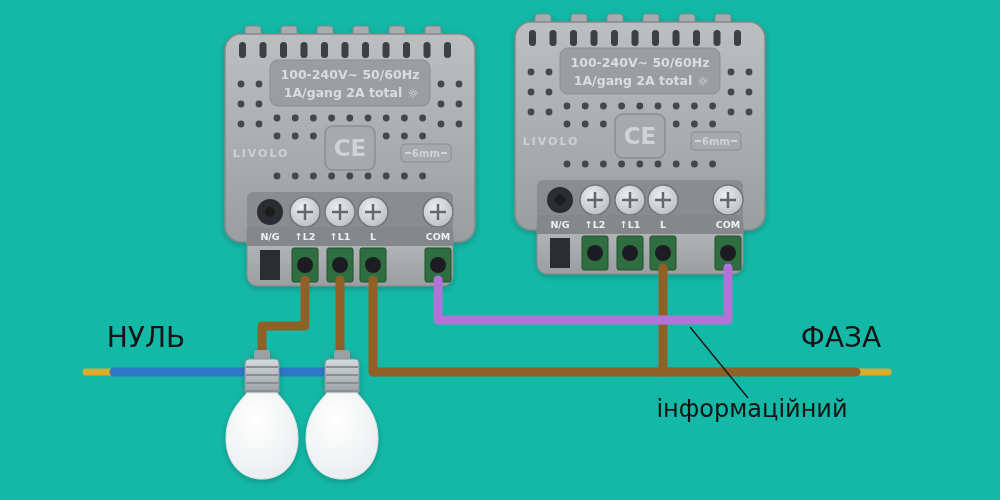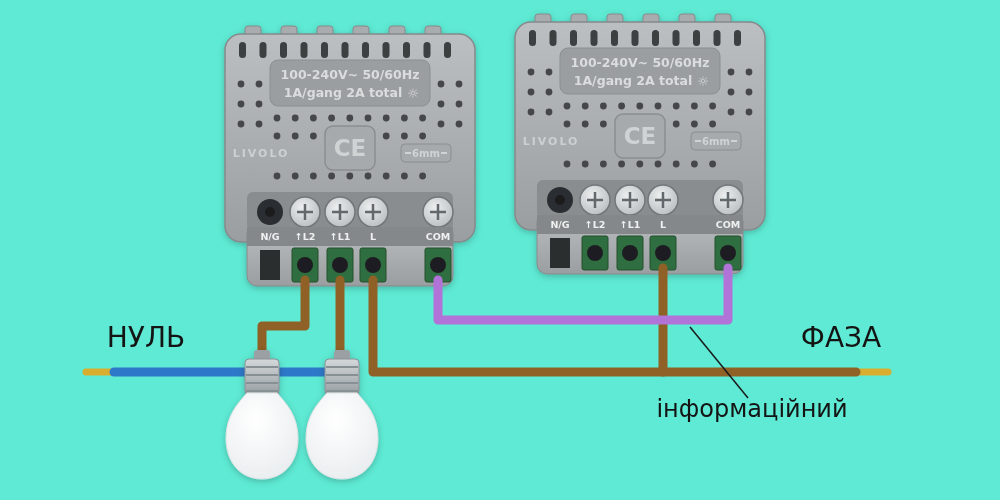--- a/index.html
+++ b/index.html
@@ -1,17 +1,17 @@
 <!DOCTYPE html>
 <html><head>
 <meta charset="utf-8">
 <style>
   html,body{margin:0;padding:0;background:#ffffff;}
   body{font-family:"DejaVu Sans","Liberation Sans",sans-serif;}
-  .stage{position:relative;width:1000px;height:500px;background:#5eead4;overflow:hidden;}
+  .stage{position:relative;width:1000px;height:500px;background:#14b8a6;overflow:hidden;}
   svg{display:block;}
   text{font-family:"DejaVu Sans","Liberation Sans",sans-serif;}
 </style>
 </head>
 <body>
 
 <div class="stage">
 <svg width="1000" height="500" viewBox="0 0 1000 500">
   <defs>
     <linearGradient id="bodyGrad" x1="0" y1="0" x2="0" y2="1">

